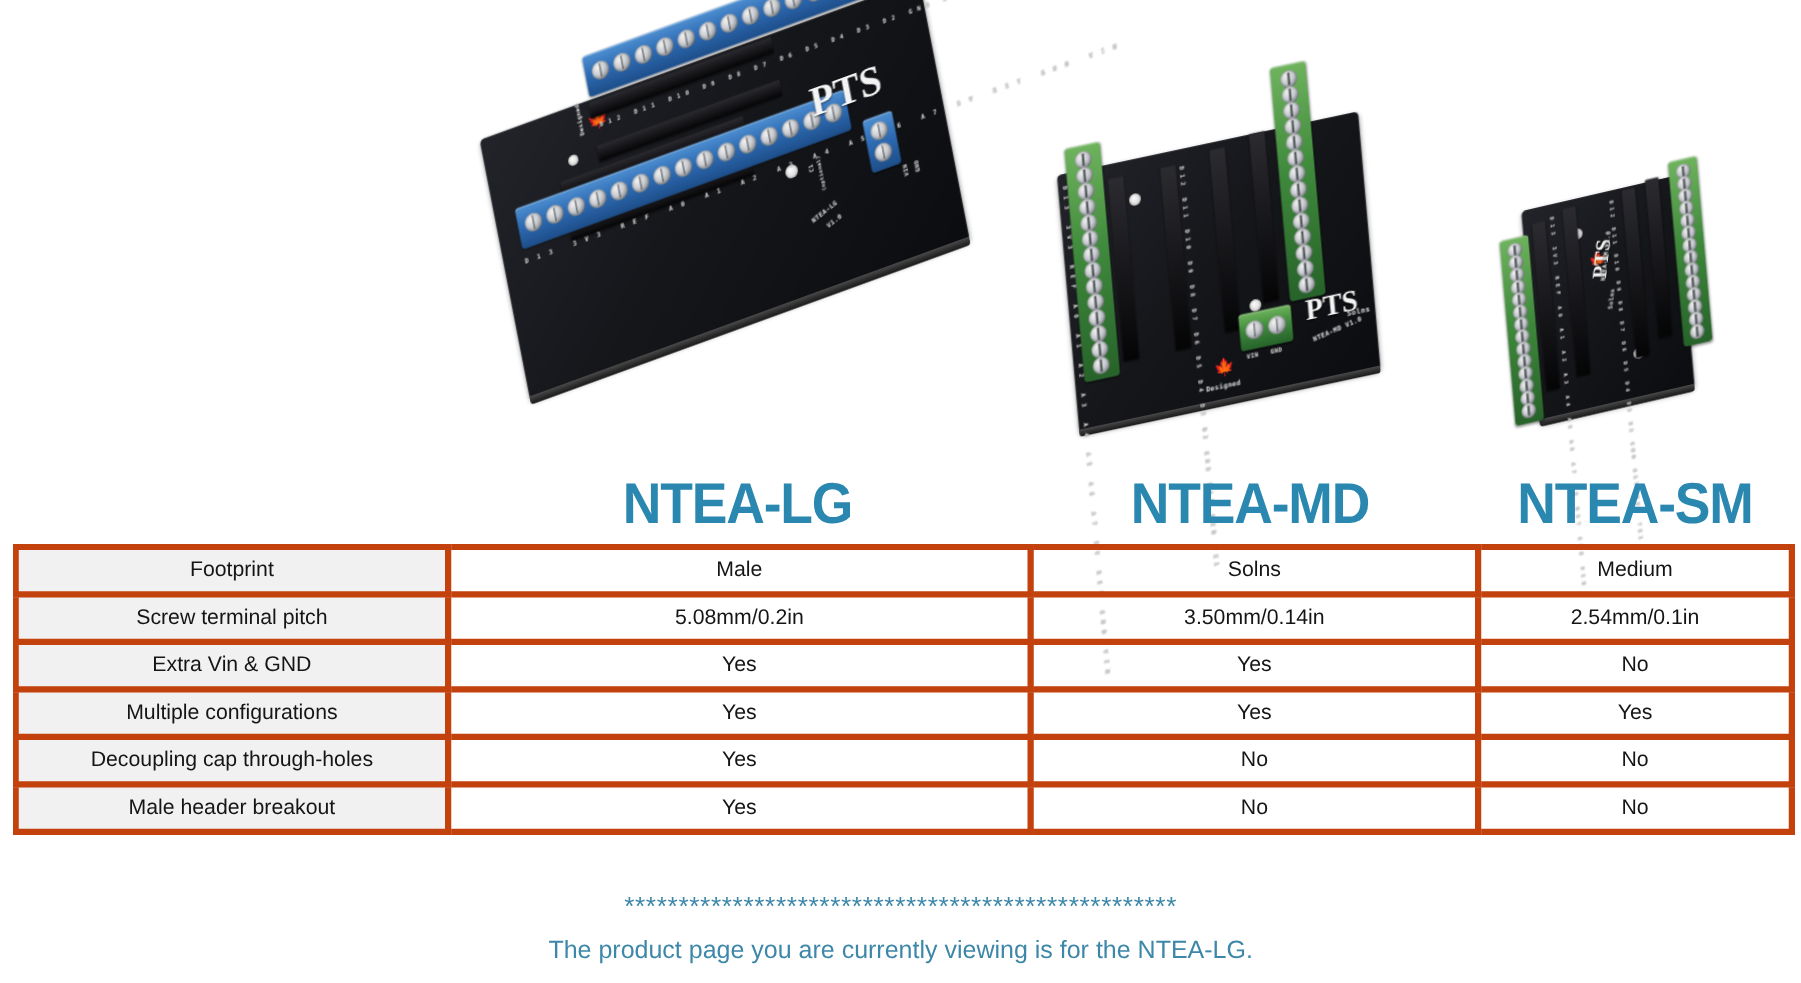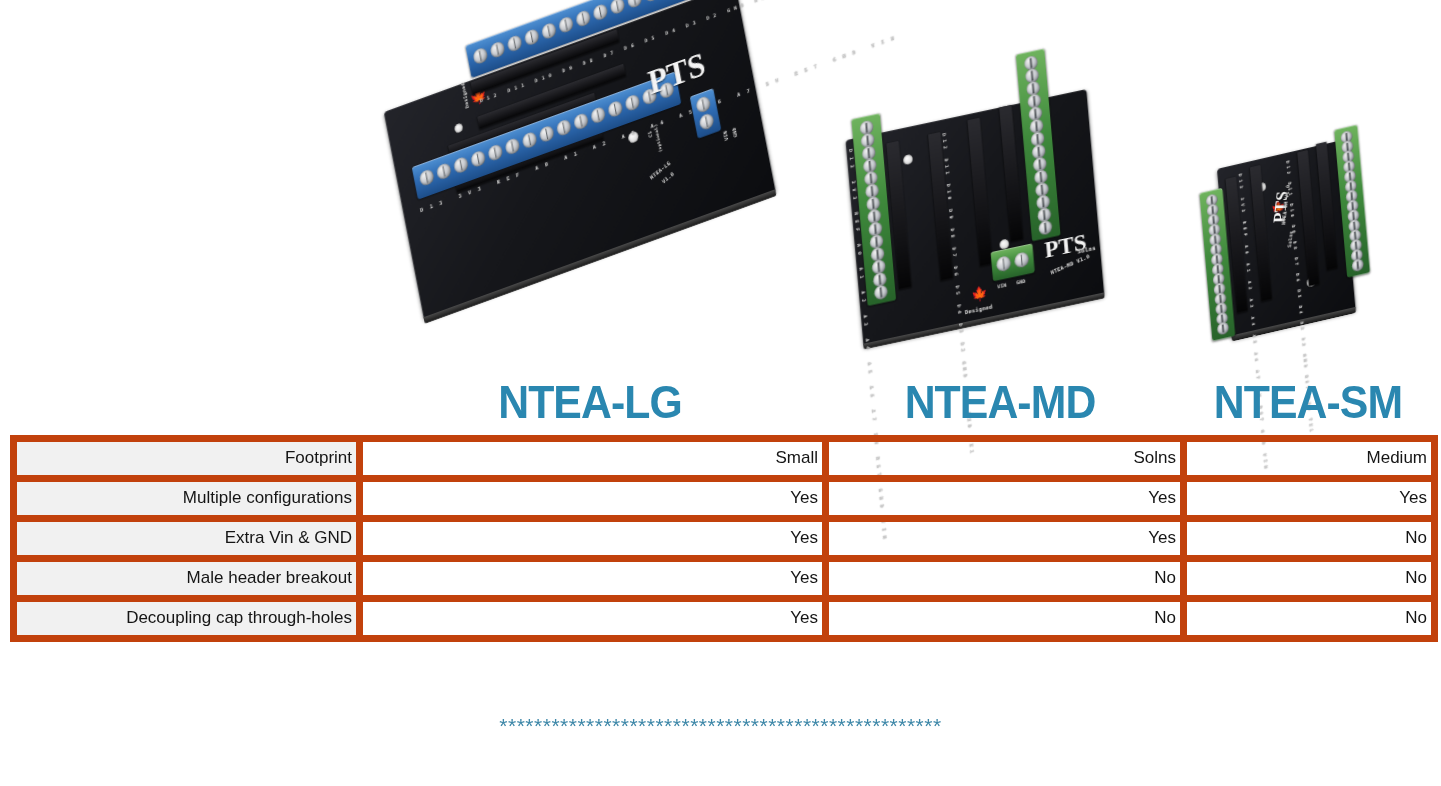--- a/index.html
+++ b/index.html
@@ -111,23 +111,23 @@
   table.spec{
     position:absolute;
     left:10px;top:435px;
     width:1421px;
     border-collapse:collapse;
     table-layout:fixed;
     font-size:17px;
     color:#151515;
   }
   table.spec td{
-    border:7px solid #c2410c;
+    border:5px solid #c2410c;
     height:33px;
-    text-align:right;
+    text-align:center;
     vertical-align:middle;
     padding:0 4px;
     line-height:1.1;
   }
   table.spec td.label{
     background:#f1f1f1;
     width:346px;
   }
   table.spec col.c1{width:346px}
   table.spec col.c2{width:466px}
@@ -367,48 +367,55 @@
   <table class="spec">
     <colgroup>
         <col class="c1">
         <col class="c2">
         <col class="c3">
         <col class="c4">
       </colgroup>
     <tbody>
       <tr>
         <td class="label">Footprint</td>
-        <td>Small</td>
+        <td>Male</td>
         <td>Solns</td>
         <td>Medium</td>
       </tr>
       <tr>
+        <td class="label">Screw terminal pitch</td>
+        <td>5.08mm/0.2in</td>
+        <td>3.50mm/0.14in</td>
+        <td>2.54mm/0.1in</td>
+      </tr>
+      <tr>
+        <td class="label">Extra Vin &amp; GND</td>
+        <td>Yes</td>
+        <td>Yes</td>
+        <td>No</td>
+      </tr>
+      <tr>
         <td class="label">Multiple configurations</td>
         <td>Yes</td>
         <td>Yes</td>
         <td>Yes</td>
       </tr>
       <tr>
-        <td class="label">Extra Vin &amp; GND</td>
-        <td>Yes</td>
-        <td>Yes</td>
-        <td>No</td>
-      </tr>
-      <tr>
-        <td class="label">Male header breakout</td>
+        <td class="label">Decoupling cap through-holes</td>
         <td>Yes</td>
         <td>No</td>
         <td>No</td>
       </tr>
       <tr>
-        <td class="label">Decoupling cap through-holes</td>
+        <td class="label">Male header breakout</td>
         <td>Yes</td>
         <td>No</td>
         <td>No</td>
       </tr>
     </tbody>
   </table>
 
   <div class="footer">
     <div class="stars">***************************************************</div>
+    <div class="fnote">The product page you are currently viewing is for the NTEA-LG.</div>
   </div>
 
 </div>
 
 </body></html>

